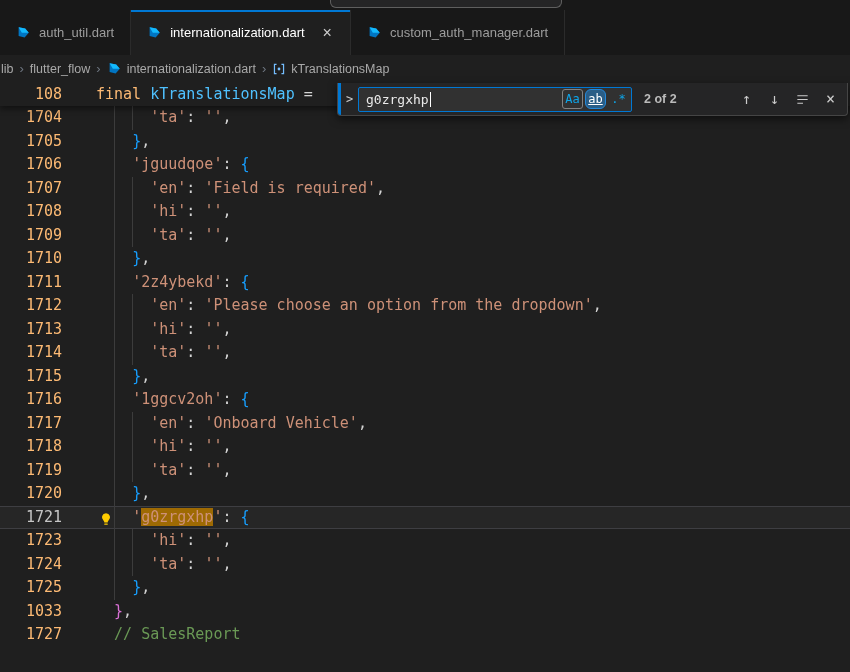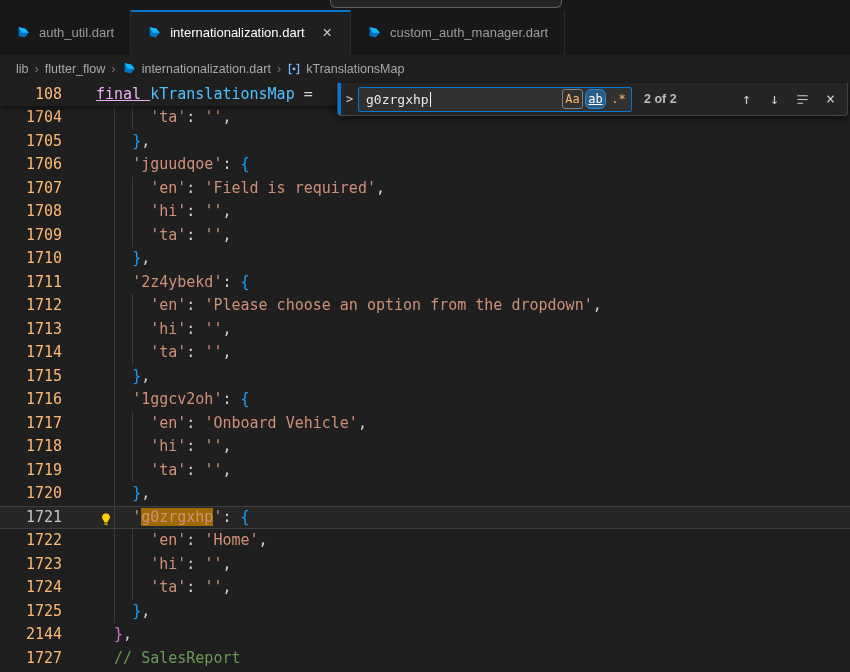--- a/index.html
+++ b/index.html
@@ -29,21 +29,21 @@
     cursor:pointer; position:relative; white-space:nowrap;
   }
   .tab.active { background:#1f1f1f; color:#ffffff; }
   .tab.active::before { content:""; position:absolute; top:0; left:0; right:0; height:2px; background:#0078d4; }
   .tab-badge { margin-left:1px; }
   .tab-close { margin-left:8px; color:#cccccc; font-size:16px; line-height:1; border-radius:3px; padding:0 2px; }
 
   
   .breadcrumbs {
     height:27px; background:#1f1f1f; display:flex; align-items:center;
-    padding-left:16px; color:#a9a9a9;
+    padding-left:1px; color:#a9a9a9;
     font-family:"Liberation Sans", sans-serif; font-size:12.5px; position:relative; z-index:4;
   }
   .crumb { display:inline-flex; align-items:center; gap:5px; cursor:pointer; }
   .crumb-sep { margin:0 6px; color:#6e7681; font-size:13px; }
 
   
   .editor { position:absolute; top:82px; left:0; right:0; bottom:0; background:#1f1f1f; }
 
   .sticky {
     height:24px; line-height:24px; font-size:15px; display:flex;
@@ -60,21 +60,21 @@
   .row { display:flex; height:23.5px; line-height:23.5px; font-size:15px; }
   .row.current { background:rgba(255,255,255,.035);
     box-shadow:inset 0 1px 0 #3e3e42, inset 0 -1px 0 #3e3e42; }
   .row.current .gutter { color:#c6c6c6; }
 
   .guide { position:absolute; top:0; bottom:0; width:1px; background:#3c3c3c; }
   .lightbulb { position:absolute; left:3px; top:4px; cursor:pointer; }
 
   .tk-pln { color:#d4d4d4; }
   .tk-str { color:#ce9178; }
-  .tk-kw  { color:#f0abfc;text-decoration:underline; }
+  .tk-kw  { color:#fdba74; }
   .tk-var { color:#4fc1ff; }
   .tk-cmt { color:#6a9955; }
   .tk-b2  { color:#da70d6; }
   .tk-b3  { color:#179fff; }
   .tk-match { color:#ce9178; background:#9e6a03; }
 
   
   .find {
     position:absolute; top:1px; left:337px; right:2px; height:33px;
     background:#252526; border:1px solid #454545; border-top:none;
@@ -87,21 +87,21 @@
     width:274px; height:25px; flex:none; background:#313131;
     border:1px solid #0078d4; border-radius:2px;
     display:flex; align-items:center; padding:0 2px 0 7px; cursor:text;
   }
   .find-query { color:#eaeaea; font-size:13px; }
   .caret { width:1px; height:15px; background:#ffffff; margin-left:1px; flex:none; }
   .find-opts { margin-left:auto; display:flex; align-items:center; }
   .find-opt {
     min-width:21px; height:20px; padding:0 2px; margin-left:2px; border-radius:3px;
     display:flex; align-items:center; justify-content:center;
-    color:#fdba74; font-size:12px; cursor:pointer; border:1px solid transparent;
+    color:#0ea5e9; font-size:12px; cursor:pointer; border:1px solid transparent;
   }
   .opt-outline { border-color:#828282; }
   .opt-active { background:rgba(36,137,219,.50); border-color:#2489db; color:#ffffff;border-radius:6px; }
   .opt-underline { text-decoration:underline; }
   .find-count { color:#bbbbbb; font-family:"Liberation Sans", sans-serif; font-size:12.5px; margin:0 10px 0 12px; white-space:nowrap;font-weight:bold; }
   .find-spacer { flex:1; }
   .find-btn {
     width:25px; height:24px; margin-left:3px; border-radius:4px; flex:none;
     display:flex; align-items:center; justify-content:center;
     color:#cccccc; font-size:15px; cursor:pointer;
@@ -242,37 +242,33 @@
         <div class="code"><i class="guide" style="left: 18.08px;"></i><span><span class="tk-pln">    </span><span class="tk-b3">}</span><span class="tk-pln">,</span></span></div>
       </div>
       <div class="row current">
         <div class="gutter">1721</div>
         <div class="code"><i class="guide" style="left: 18.08px;"></i><span class="lightbulb"><svg width="14" height="14" viewBox="0 0 16 16">
               <path fill="#fc0" d="M8 1.5a4.6 4.6 0 0 0-2.9 8.2c.5.5.9 1 .9 1.6v.7h4v-.7c0-.6.4-1.1.9-1.6A4.6 4.6 0 0 0 8 1.5z"></path>
               <rect x="6" y="13" width="4" height="1.5" rx=".6" fill="#fc0"></rect>
             </svg></span><span><span class="tk-pln">    </span><span class="tk-str">'</span><span class="tk-match">g0zrgxhp</span><span class="tk-str">'</span><span class="tk-pln">: </span><span class="tk-b3">{</span></span></div>
       </div>
       <div class="row">
-        <div class="gutter">1722</div>
-        <div class="code"><i class="guide" style="left: 18.08px;"></i><i class="guide" style="left: 36.16px;"></i><span><span class="tk-pln">      </span><span class="tk-str">'en'</span><span class="tk-pln">: </span><span class="tk-str">'Home'</span><span class="tk-pln">,</span></span></div>
-      </div>
-      <div class="row">
         <div class="gutter">1723</div>
         <div class="code"><i class="guide" style="left: 18.08px;"></i><i class="guide" style="left: 36.16px;"></i><span><span class="tk-pln">      </span><span class="tk-str">'hi'</span><span class="tk-pln">: </span><span class="tk-str">''</span><span class="tk-pln">,</span></span></div>
       </div>
       <div class="row">
         <div class="gutter">1724</div>
         <div class="code"><i class="guide" style="left: 18.08px;"></i><i class="guide" style="left: 36.16px;"></i><span><span class="tk-pln">      </span><span class="tk-str">'ta'</span><span class="tk-pln">: </span><span class="tk-str">''</span><span class="tk-pln">,</span></span></div>
       </div>
       <div class="row">
         <div class="gutter">1725</div>
         <div class="code"><i class="guide" style="left: 18.08px;"></i><span><span class="tk-pln">    </span><span class="tk-b3">}</span><span class="tk-pln">,</span></span></div>
       </div>
       <div class="row">
-        <div class="gutter">2144</div>
+        <div class="gutter">1033</div>
         <div class="code"><span><span class="tk-pln">  </span><span class="tk-b2">}</span><span class="tk-pln">,</span></span></div>
       </div>
       <div class="row">
         <div class="gutter">1727</div>
         <div class="code"><span><span class="tk-pln">  </span><span class="tk-cmt">// SalesReport</span></span></div>
       </div>
     </div>
 
   <div class="find">
     <div class="find-sash"></div>

